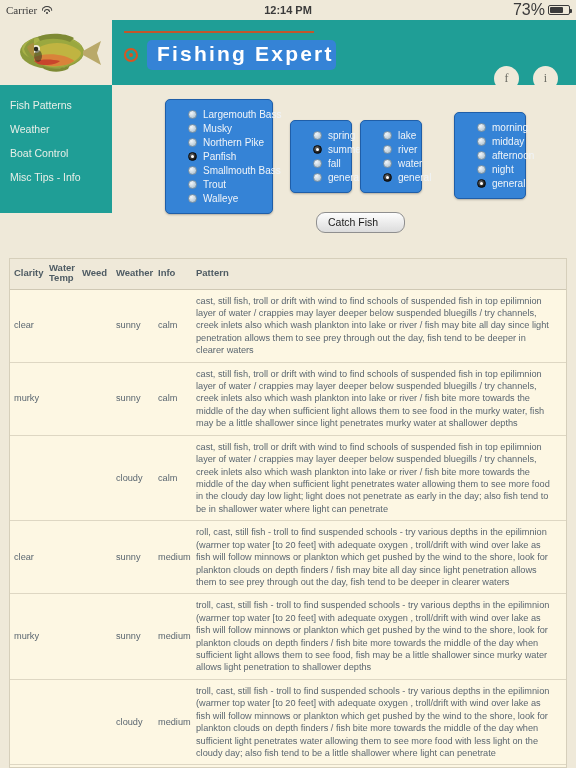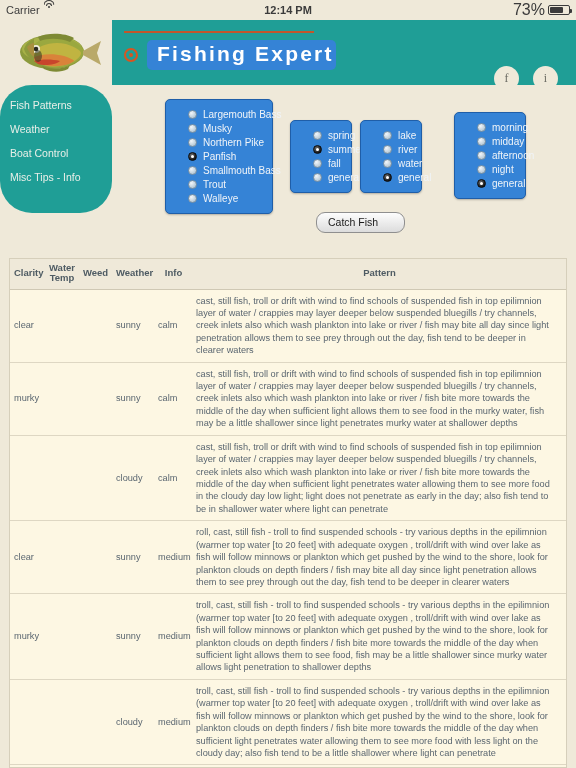--- a/index.html
+++ b/index.html
@@ -11,21 +11,21 @@
     background: #efe9d9;
   }
   .app { position: relative; width: 576px; height: 768px; background: #efe9d9; }
 
   
   .statusbar {
     position: absolute; top: 0; left: 0; width: 576px; height: 20px;
     background: #efe9d9; color: #3b3b3b;
     font-size: 11px; line-height: 20px;
   }
-  .sb-left { position: absolute; left: 6px; top: 0; display: flex; align-items: flex-start; gap: 4px; height: 20px; }
+  .sb-left { position: absolute; left: 6px; top: 0; display: flex; align-items: center; gap: 4px; height: 20px; font-family: Liberation Serif, serif; }
   .sb-center { position: absolute; left: 0; width: 576px; text-align: center; font-weight: bold; font-size: 11px; }
   .sb-right { position: absolute; right: 6px; top: 0; display: flex; align-items: center; gap: 3px; height: 20px; font-size: 16px; }
   .wifi-ico { display:inline-block; width: 11px; height: 9px; position: relative; }
   .wifi-ico i { position:absolute; border: 1.5px solid #3b3b3b; border-bottom:none; border-radius: 50% 50% 0 0 / 100% 100% 0 0; left:50%; transform: translateX(-50%); }
   .wifi-ico i:nth-child(1){ width:11px; height:5px; top:0; }
   .wifi-ico i:nth-child(2){ width:6px; height:3px; top:3px; }
   .wifi-ico i:nth-child(3){ width:2px; height:2px; top:6px; background:#3b3b3b; border-radius:50%; border:none; }
   .batt { display:inline-block; width: 22px; height: 10px; border: 1px solid #3b3b3b; border-radius: 2px; position: relative; padding:1px; }
   .batt::after { content:""; position:absolute; right:-3px; top:3px; width:2px; height:4px; background:#3b3b3b; border-radius:0 1px 1px 0; }
   .batt i { display:block; height:100%; width: 73%; background:#3b3b3b; border-radius:1px; }
@@ -51,21 +51,21 @@
     font-family: "Liberation Serif", serif;
   }
 
   
   .fishbox { position:absolute; left: 0; top: 20px; width: 112px; height: 65px; background:#efe9d9; overflow:hidden; }
   .fish-svg { position:absolute; left: 8px; top: 5px; }
 
   
   .sidebar {
     position:absolute; left: 0; top: 85px; width: 112px; height: 128px;
-    background: #1f9e96; padding-top: 8px; border-radius: 32px;
+    background: #1f9e96; padding-top: 8px;
   }
   .side-item {
     color: #e8efe8; font-size: 10.5px; padding: 6px 0 6px 10px;
     font-family: "Liberation Sans", sans-serif;
   }
 
   
   .form-area { position:absolute; left: 112px; top: 85px; width: 464px; height: 160px; background:#efe9d9; }
   .radio-group {
     position:absolute; background:#3583d6; border: 1px solid #1f5ea8; border-radius: 5px;
@@ -92,21 +92,21 @@
   }
 
   
   .table-wrap {
     position:absolute; left: 9px; top: 258px; width: 558px; height: 510px;
     background: #fdf7e3; border: 1px solid #d6cfbb; overflow: hidden;
   }
   table { border-collapse: collapse; width: 100%; table-layout: fixed; }
   thead th {
     background: #efe9d9; color: #4e5b63; font-size: 9.5px; font-weight: bold;
-    text-align: center; padding: 4px 3px 5px 4px; vertical-align: middle;
+    text-align: left; padding: 4px 3px 5px 4px; vertical-align: middle;
     border-bottom: 1px solid #cfc8b4; line-height: 1.08;
   }
   tbody td {
     font-size: 9.2px; color: #5a6670; padding: 5px 4px 5px 4px;
     vertical-align: middle; border-bottom: 1px solid #ded7c3; line-height: 1.35;
   }
   tbody td.pattern { vertical-align: middle; padding-right: 10px; }
   .c-clarity { width: 35px; }
   .c-temp    { width: 33px; }
   .c-weed    { width: 34px; }

